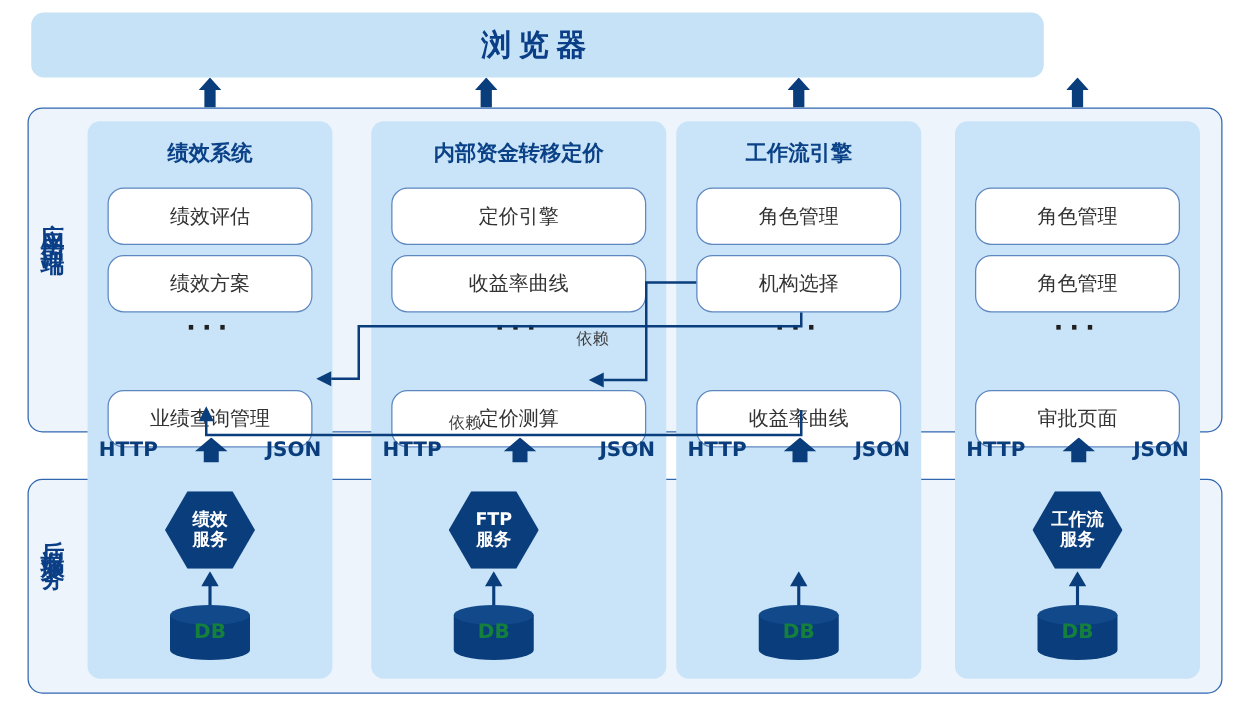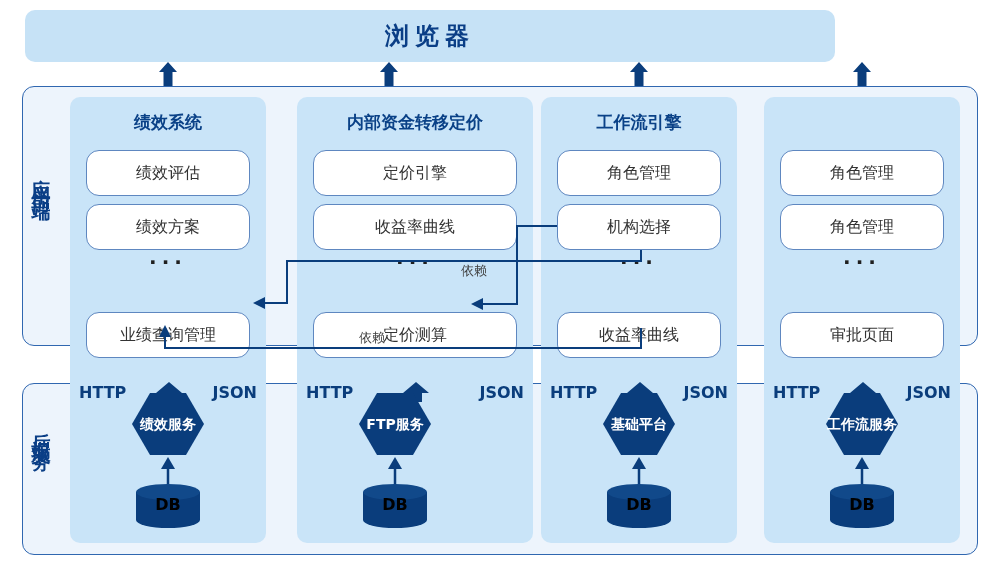--- a/index.html
+++ b/index.html
@@ -42,35 +42,35 @@
     display:flex;align-items:center;justify-content:center;
     font-size:16px;color:#333333;
   }
   .mbox1{top:53px;} .mbox2{top:107px;} .mbox3{top:185px;margin-top:30px;}
   .dots{
     position:absolute;top:152px;left:0;right:0;height:26px;text-align:center;
     font-size:20px;font-weight:bold;color:#1f1f1f;letter-spacing:5px;line-height:26px;
   }
   .http-row{
     position:absolute;top:253px;left:9px;right:9px;height:32px;
-    display:flex;align-items:flex-end;justify-content:space-between;margin-top:20px;
+    display:flex;align-items:flex-start;justify-content:space-between;
   }
   .proto{font-size:16px;font-weight:bold;color:#0a3d7c;}
   .hex-wrap{position:absolute;top:296px;left:62px;width:72px;height:62px;}
   .hex-wrap svg{position:absolute;left:0;top:0;}
   .hex-text{
     position:absolute;left:0;top:0;width:72px;height:62px;
-    display:flex;flex-direction:row;align-items:center;justify-content:center;
+    display:flex;flex-direction:column;align-items:center;justify-content:center;
     color:#ffffff;font-size:14px;font-weight:bold;line-height:1.15;z-index:2;
   }
   .svc-arrow{position:absolute;top:360px;left:91px;}
   .db-wrap{position:absolute;top:386px;left:65px;width:66px;height:46px;}
   .db-text{
     position:absolute;left:0;top:12px;width:66px;text-align:center;
-    color:#000000;font-size:16px;font-weight:bold;z-index:2;
+    color:#15803d;font-size:16px;font-weight:bold;z-index:2;
   }
   
   .c0{left:70px;} .c1{left:297px;padding-left:40px;} .c2{left:541px;} .c3{left:764px;}
   
   .top-arrow{position:absolute;top:62px;z-index:3;}
   .ta0{left:159px;} .ta1{left:380px;} .ta2{left:630px;} .ta3{left:853px;}
   
   #dep-svg{position:absolute;left:0;top:0;z-index:4;pointer-events:none;}
   .dep-label{
     position:absolute;width:44px;text-align:center;font-size:13px;color:#404040;z-index:5;
@@ -181,29 +181,20 @@
     <div class="mbox mbox1">角色管理</div>
     <div class="mbox mbox2">机构选择</div>
     <div class="dots">···</div>
     <div class="mbox mbox3">收益率曲线</div>
     <div class="http-row">
       <span class="proto">HTTP</span>
       <svg width="26" height="20">
           <polygon class="navy" points="13,0 26,11 19,11 19,20 7,20 7,11 0,11"></polygon>
         </svg>
       <span class="proto">JSON</span>
-    </div>
-    <div class="hex-wrap">
-      <svg width="72" height="62">
-          <polygon class="navy" points="18,0 54,0 72,31 54,62 18,62 0,31"></polygon>
-        </svg>
-      <div class="hex-text">
-        <span>基础</span>
-          <span>平台</span>
-      </div>
     </div>
     <svg class="svc-arrow" width="14" height="30">
       <polygon class="navy" points="7,0 0,12 14,12"></polygon>
         <rect class="navy" x="5.75" y="10" width="2.5" height="20"></rect>
     </svg>
     <div class="db-wrap">
       <svg width="66" height="46">
         <path class="navy" d="M1,9 L1,37 A32,8 0 0 0 65,37 L65,9 Z"></path>
         <ellipse cx="33" cy="9" rx="32" ry="8" fill="#11498a"></ellipse>
       </svg>

